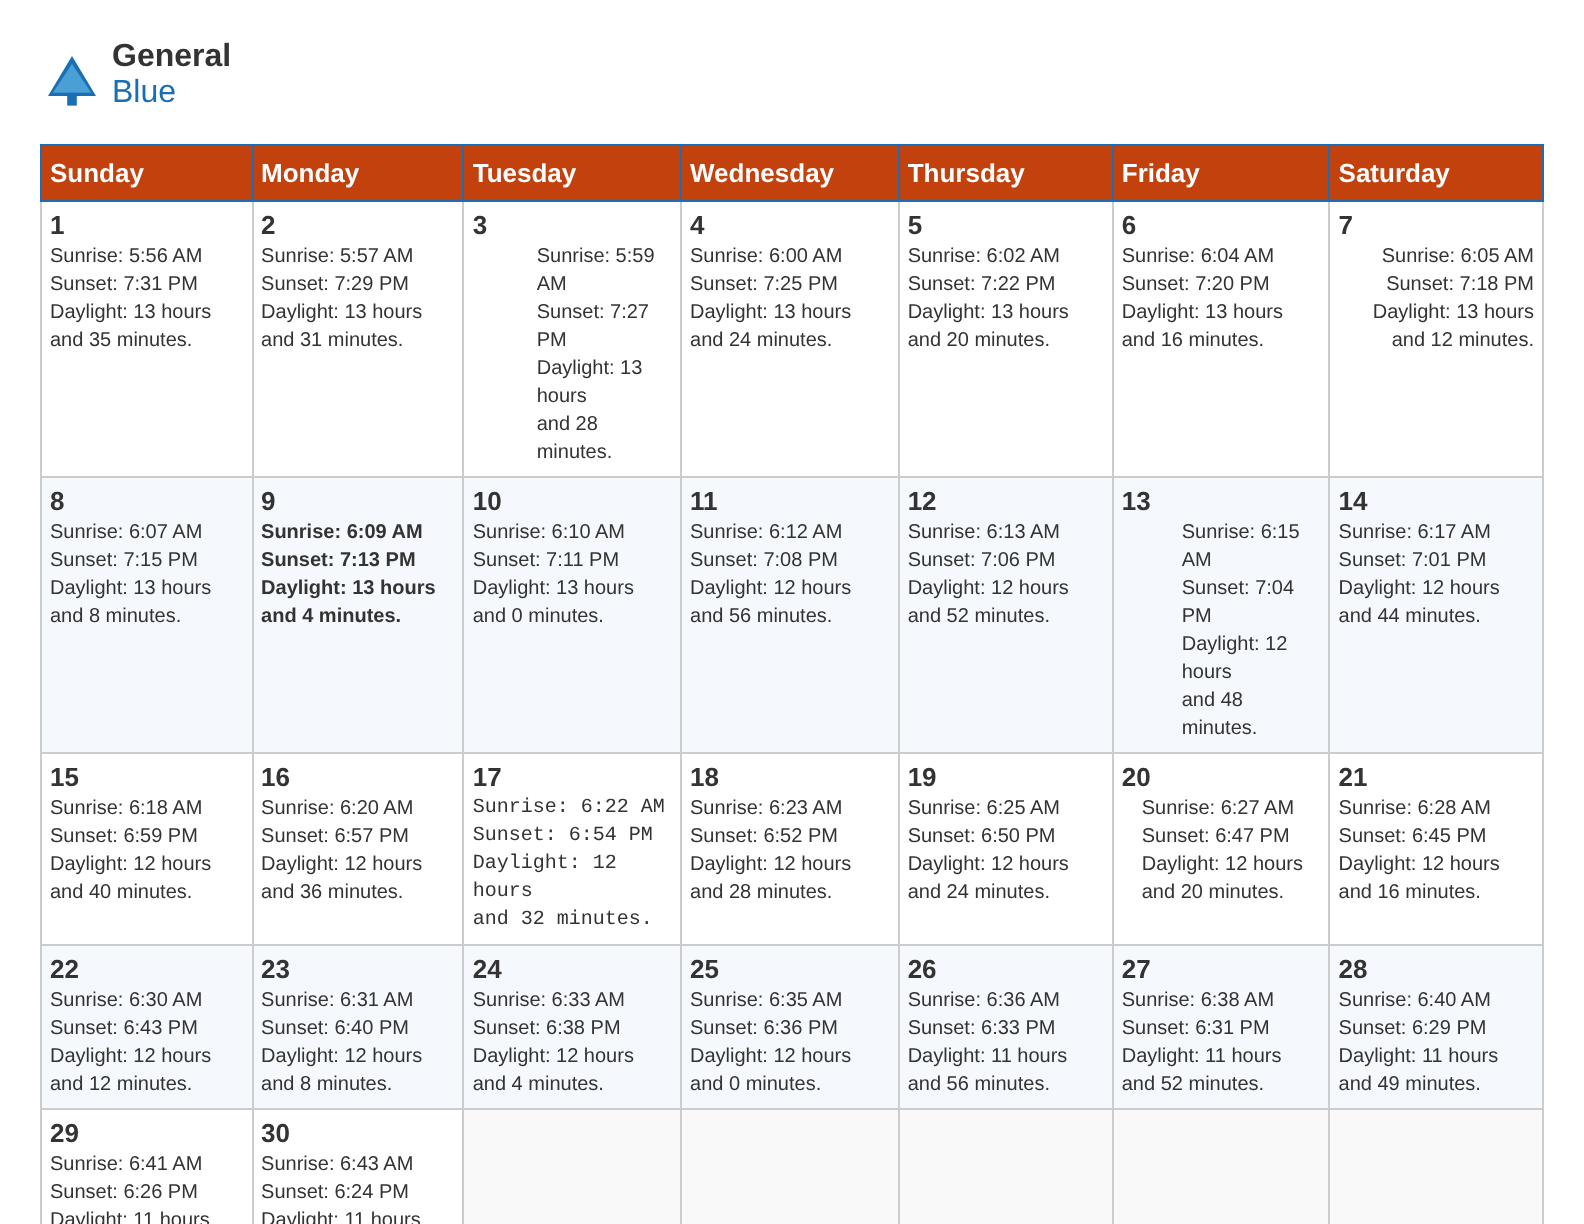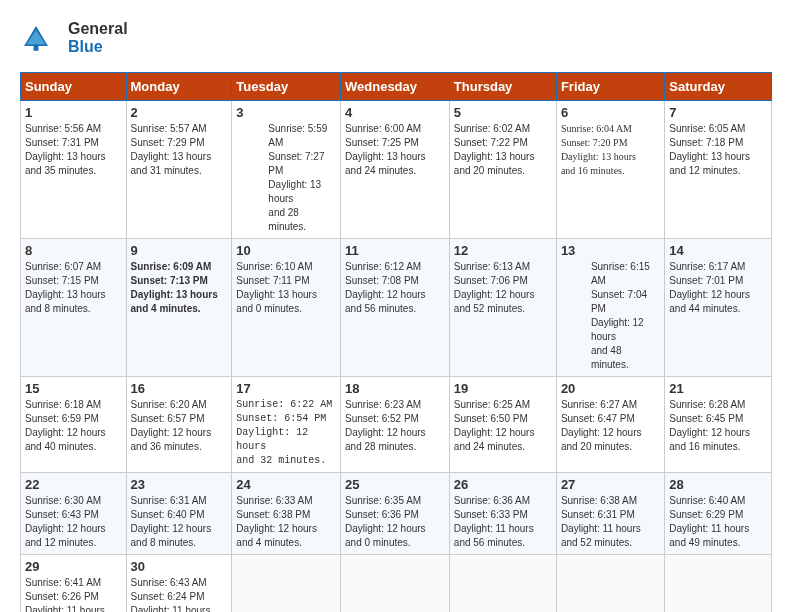--- a/index.html
+++ b/index.html
@@ -11,22 +11,22 @@
       padding: 20px;
     }
     .header {
       display: flex;
       justify-content: space-between;
       align-items: flex-start;
       margin-bottom: 16px;
     }
     .logo {
       display: flex;
-      align-items: center;
-      gap: 16px;
+      align-items: flex-end;
+      gap: 4px;
     }
     .logo-icon {
       width: 32px;
       height: 32px;
     }
     .title-block {
       text-align: right;
     }
     .month-title {
       font-size: 36px;
@@ -83,21 +83,21 @@
 
 <div class="header">
   <div class="logo">
     <svg class="logo-icon" viewBox="0 0 40 40">
       <polygon points="20,5 35,30 5,30" fill="#1a6eb5"></polygon>
       <polygon points="20,10 32,28 8,28" fill="#4a9fd4"></polygon>
       <rect x="17" y="28" width="6" height="8" fill="#1a6eb5"></rect>
     </svg>
     <div>
       <div style="font-size:16px;font-weight:bold;color:#333;">General</div>
-      <div style="font-size:16px;font-weight:bold;color:#1a6eb5;">Blue</div>
+      <div style="font-size:16px;font-weight:normal;color:#1a6eb5;">Blue</div>
     </div>
   </div>
   <div class="title-block">
     <div class="month-title"></div>
     <div class="location"></div>
   </div>
 </div>
 
 <table class="calendar">
   <thead>
@@ -143,28 +143,28 @@
         </td>
         <td>
           <span class="day-num">5</span>
           <div class="day-info" style="white-space: pre-line;">Sunrise: 6:02 AM
 Sunset: 7:22 PM
 Daylight: 13 hours
 and 20 minutes.</div>
         </td>
         <td>
           <span class="day-num">6</span>
-          <div class="day-info" style="white-space: pre-line; font-family: Liberation Serif, serif;">Sunrise: 6:04 AM
+          <div class="day-info" style="white-space: pre-line;">Sunrise: 6:04 AM
 Sunset: 7:20 PM
 Daylight: 13 hours
 and 16 minutes.</div>
         </td>
         <td>
           <span class="day-num">7</span>
-          <div class="day-info" style="white-space: pre-line;">Sunrise: 6:05 AM
+          <div class="day-info" style="white-space: pre-line; text-align: right;">Sunrise: 6:05 AM
 Sunset: 7:18 PM
 Daylight: 13 hours
 and 12 minutes.</div>
         </td>
       </tr>
       <tr>
         <td>
           <span class="day-num">8</span>
           <div class="day-info" style="white-space: pre-line;">Sunrise: 6:07 AM
 Sunset: 7:15 PM
@@ -245,21 +245,21 @@
         </td>
         <td>
           <span class="day-num">19</span>
           <div class="day-info" style="white-space: pre-line;">Sunrise: 6:25 AM
 Sunset: 6:50 PM
 Daylight: 12 hours
 and 24 minutes.</div>
         </td>
         <td>
           <span class="day-num">20</span>
-          <div class="day-info" style="white-space: pre-line;">Sunrise: 6:27 AM
+          <div class="day-info" style="white-space: pre-line; margin-left: 10px;">Sunrise: 6:27 AM
 Sunset: 6:47 PM
 Daylight: 12 hours
 and 20 minutes.</div>
         </td>
         <td>
           <span class="day-num">21</span>
           <div class="day-info" style="white-space: pre-line;">Sunrise: 6:28 AM
 Sunset: 6:45 PM
 Daylight: 12 hours
 and 16 minutes.</div>

